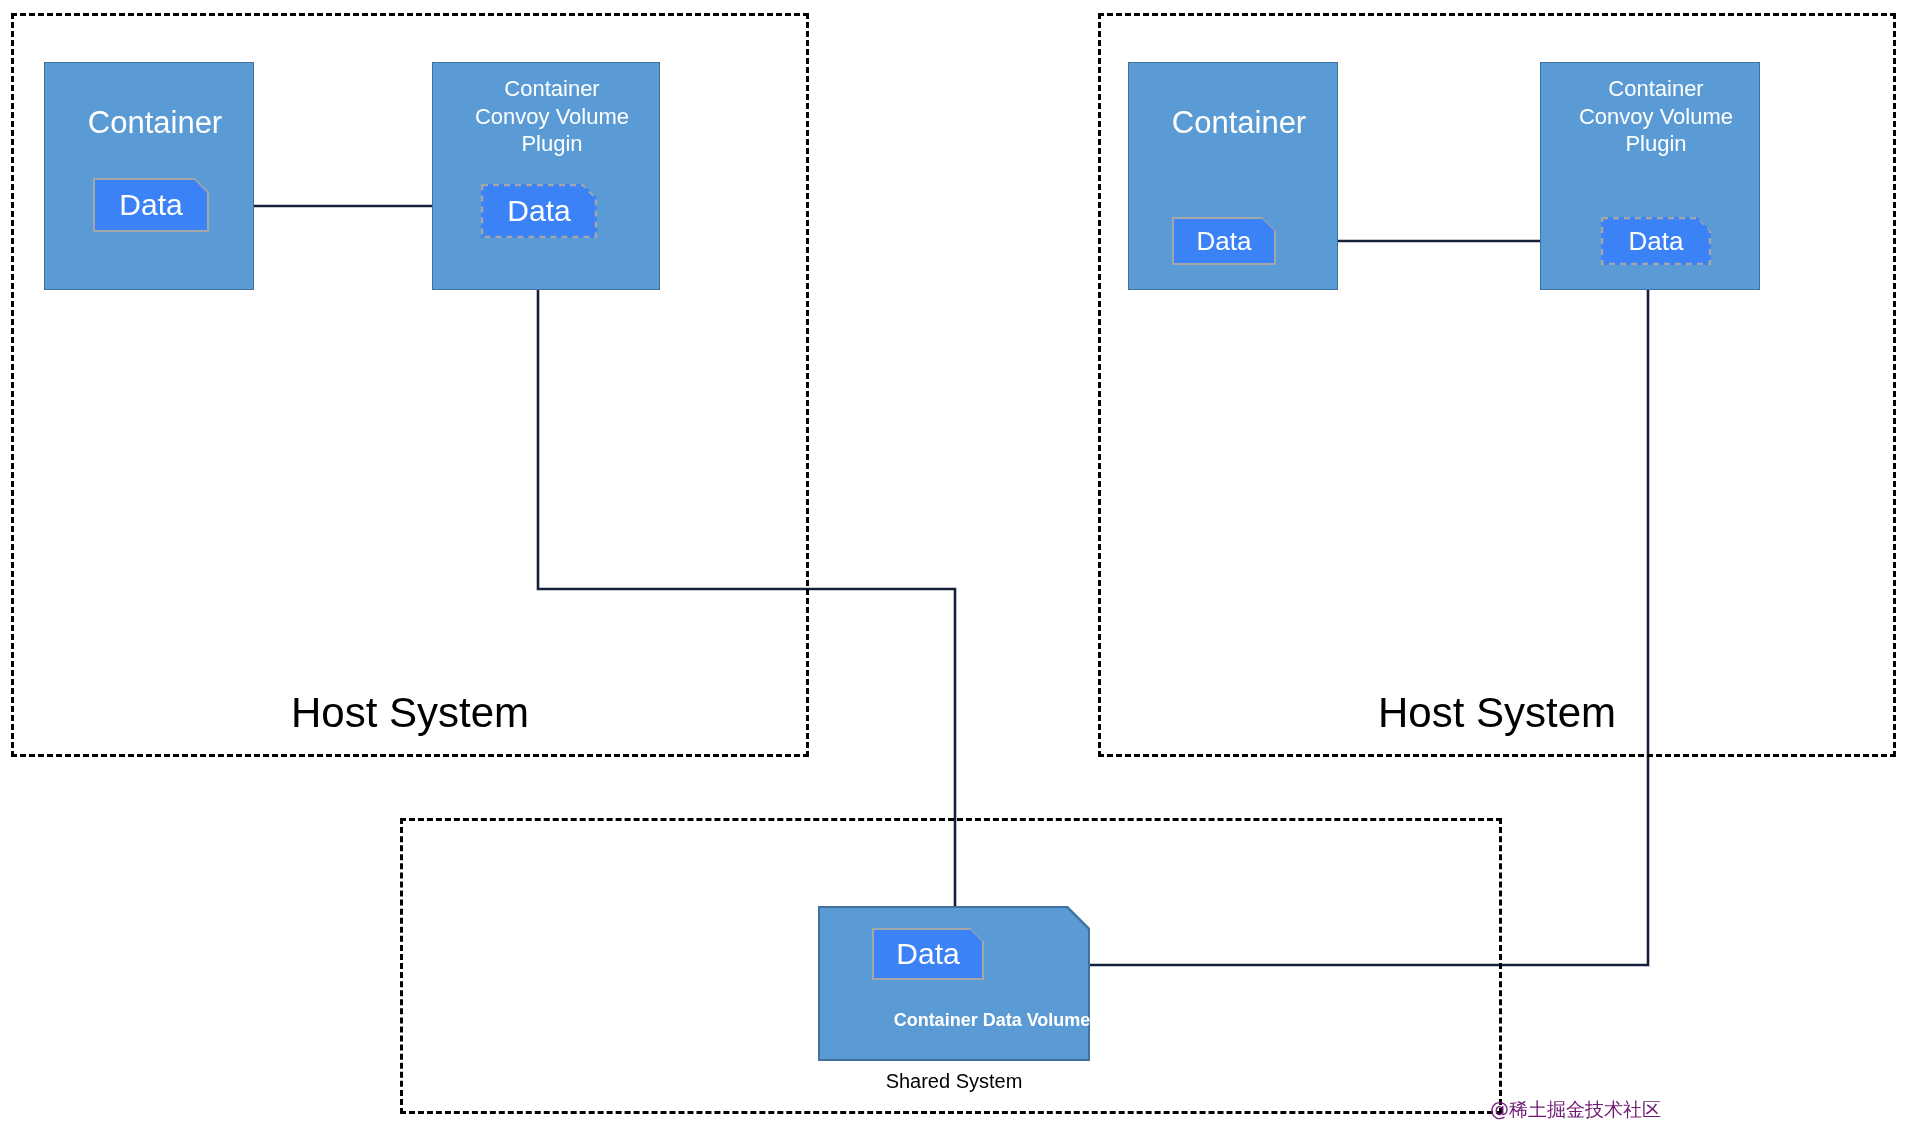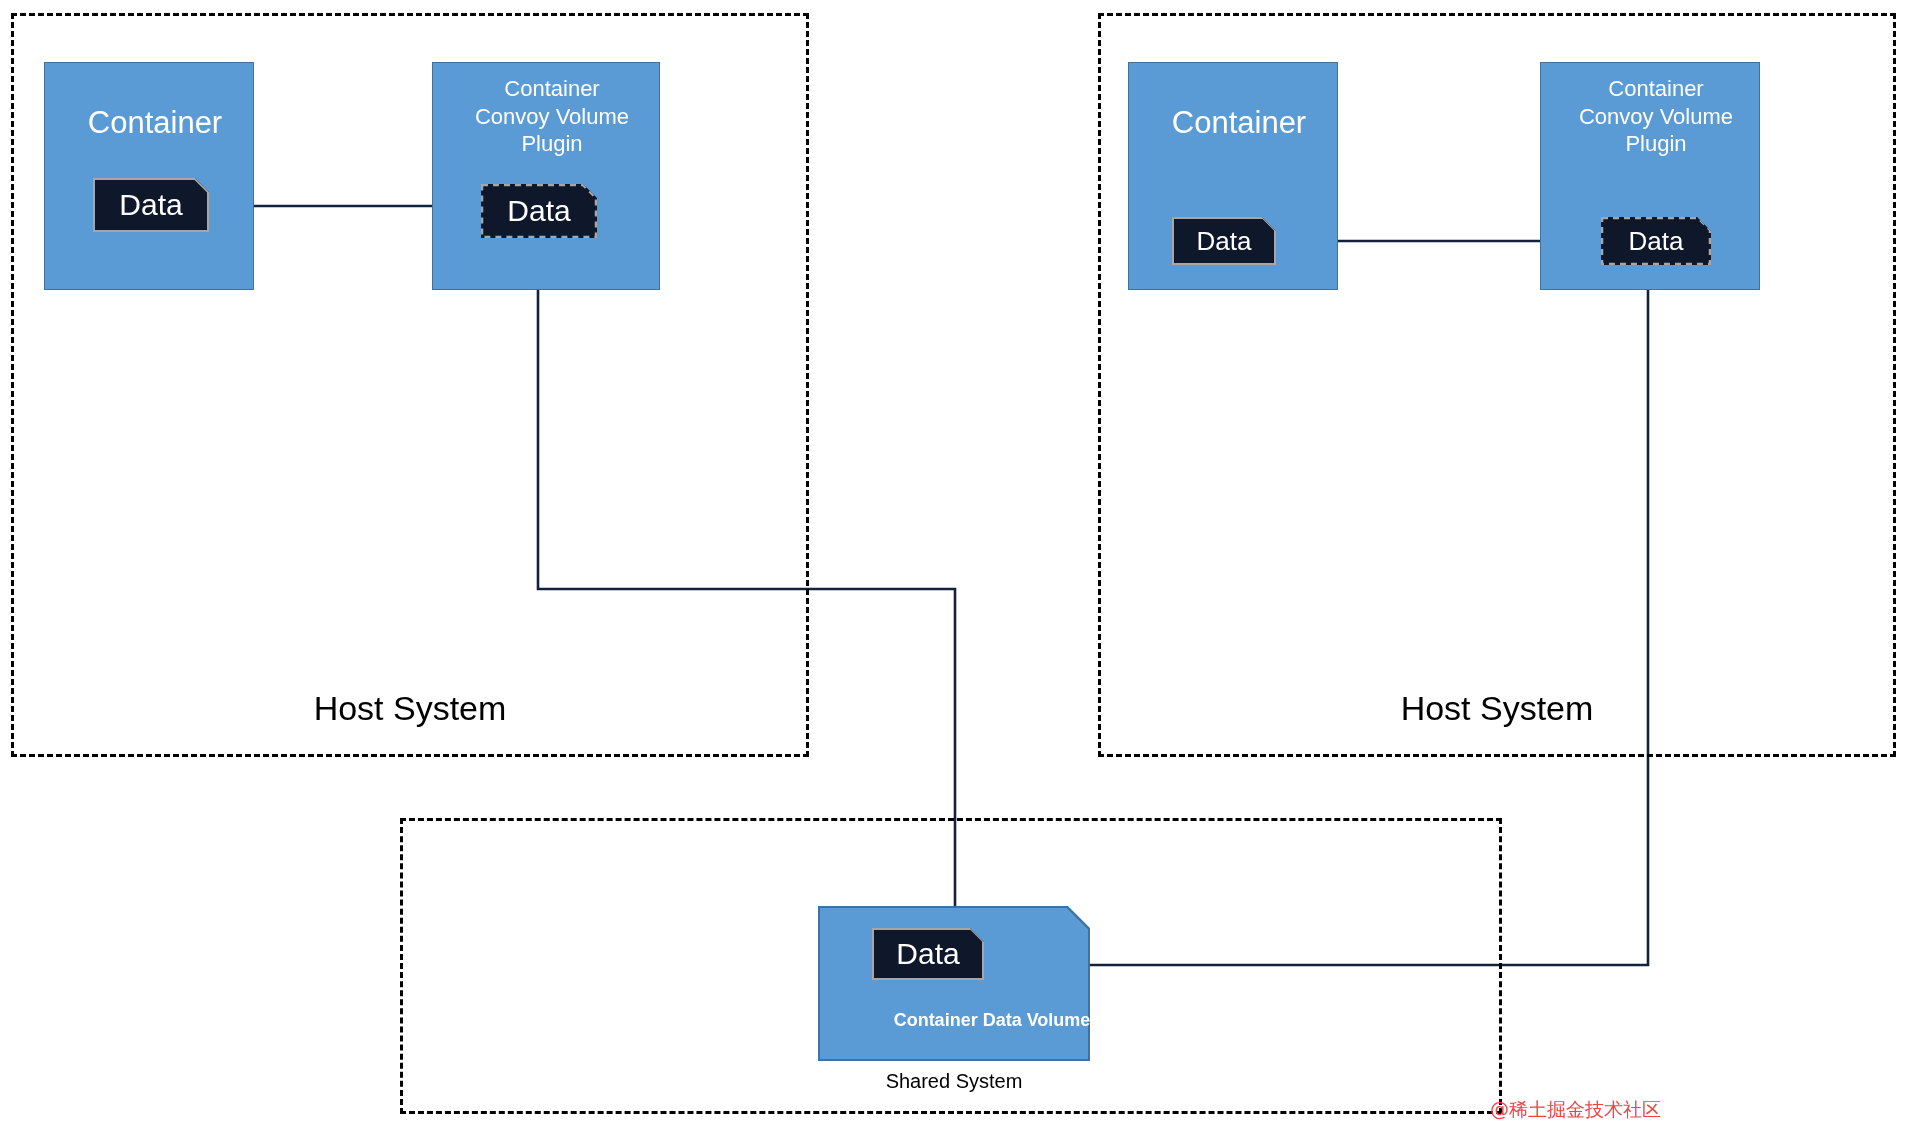--- a/index.html
+++ b/index.html
@@ -25,21 +25,21 @@
     pointer-events: none;
   }
   .host-box {
     position: absolute;
     border: 3px dashed #000000;
     box-sizing: border-box;
     background: transparent;
   }
   .host-label {
     position: absolute;
-    font-size: 34px;
+    font-size: 42px;
     color: #000000;
     white-space: nowrap;
     text-align: center;
   }
   .blue-box {
     position: absolute;
     background: #5B9BD5;
     border: 1px solid #41719C;
     box-sizing: border-box;
   }
@@ -53,21 +53,21 @@
     white-space: pre-line;
     padding-left: 12px;
   }
   .title-lg { font-size: 31px; }
   .title-sm { font-size: 22px; }
   .title-vol { font-size: 18px; font-weight: bold; }
 
   
   .data-note {
     position: absolute;
-    background: #0f172a;
+    background: #3b82f6;
     box-sizing: border-box;
     -webkit-clip-path: polygon(0 0, calc(100% - 14px) 0, 100% 14px, 100% 100%, 0 100%);
     clip-path: polygon(0 0, calc(100% - 14px) 0, 100% 14px, 100% 100%, 0 100%);
   }
   .data-note .edge {
     position: absolute;
     left: 0; top: 0;
     width: 100%;
     height: 100%;
   }
@@ -92,21 +92,21 @@
   .shared-label {
     position: absolute;
     text-align: center;
     font-size: 20px;
     color: #000000;
     white-space: nowrap;
   }
   .watermark {
     position: absolute;
     font-size: 19px;
-    color: #ef4444;
+    color: #701a75;
     white-space: nowrap;
     font-family: "DejaVu Sans", sans-serif;
   }
 </style>
 </head>
 <body>
 
 <div id="canvas">
 
   <svg id="wires" viewBox="0 0 1908 1128">

